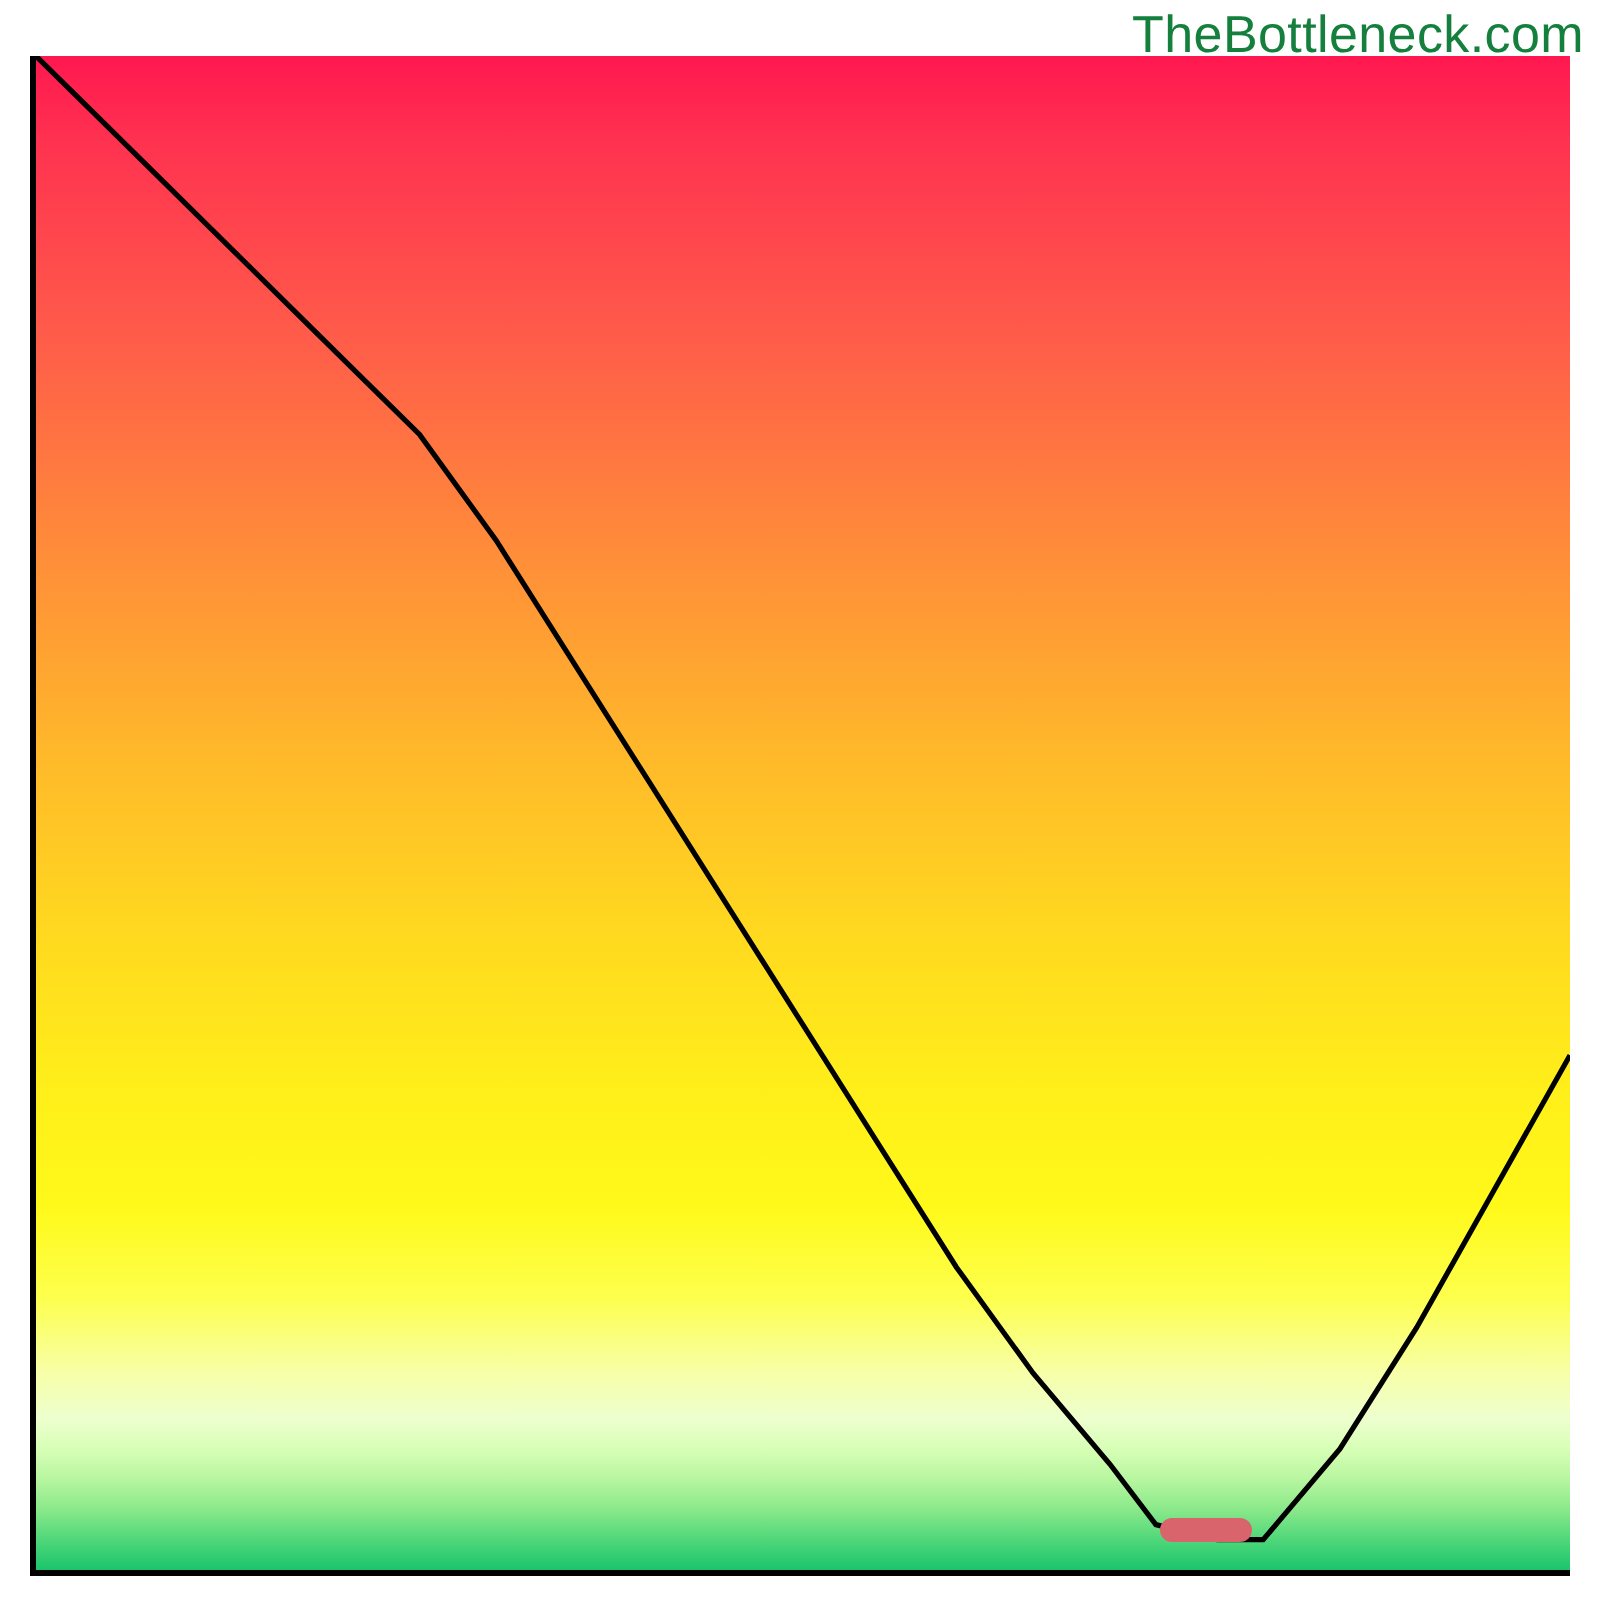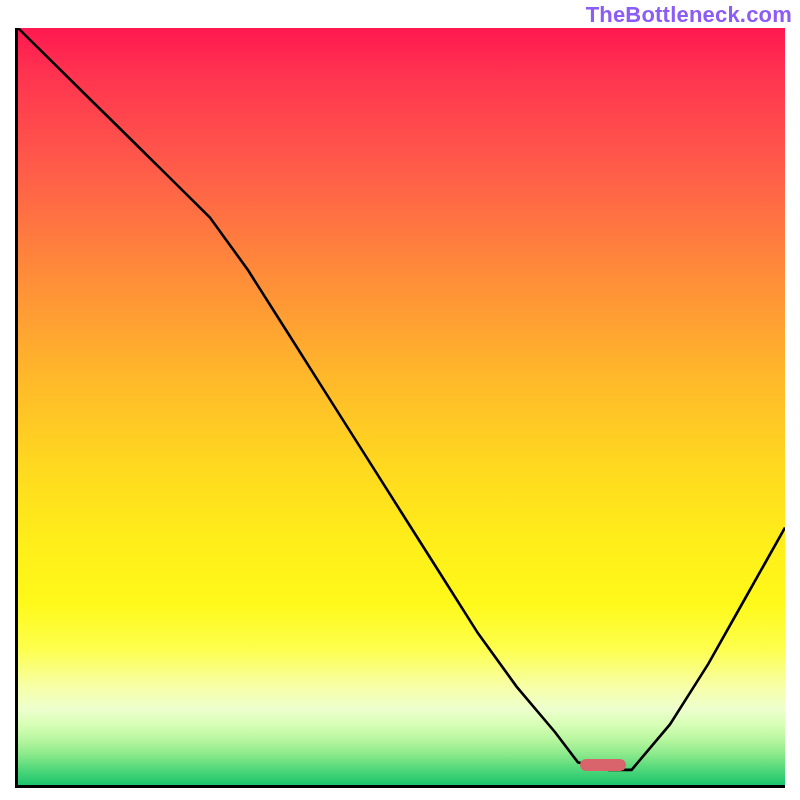--- a/index.html
+++ b/index.html
@@ -3,23 +3,23 @@
 <meta charset="utf-8">
 <style>
   * { margin: 0; padding: 0; box-sizing: border-box; }
   html, body { width: 800px; height: 800px; overflow: hidden; background: #fff; }
   .wrap { position: relative; width: 800px; height: 800px; }
   .watermark {
     position: absolute;
     top: 2px;
     right: 8px;
     font-family: Arial, Helvetica, sans-serif;
-    font-size: 22px;
-    font-weight: bold;
-    color: #8b5cf6;
+    font-size: 26px;
+    font-weight: normal;
+    color: #15803d;
     letter-spacing: 0.2px;
     z-index: 5;
   }
   .plot {
     position: absolute;
     left: 15px;
     top: 28px;
     width: 770px;
     height: 760px;
     border-left: 3px solid #000;

